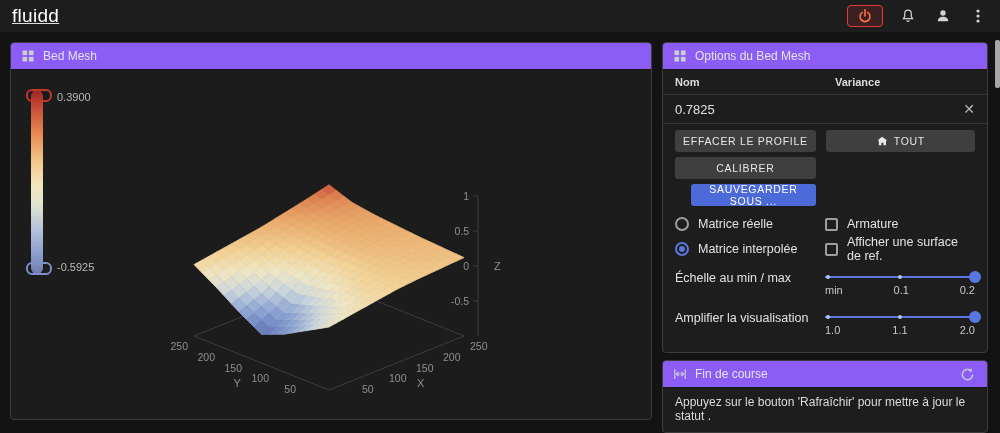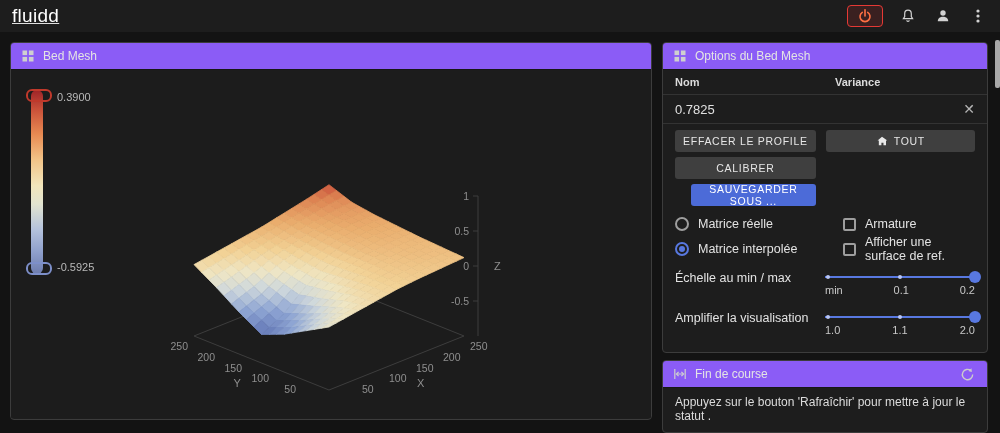--- a/index.html
+++ b/index.html
@@ -48,21 +48,21 @@
   .chip{background:#4f4f4f;color:#e8e8e8;font-size:10px;padding:2px 10px;border-radius:10px;margin-left:14px;}
   .close-x{background:none;border:none;color:#b5b5b5;font-size:14px;cursor:pointer;padding:0;width:20px;text-align:right;}
   
   .btn-area{display:grid;grid-template-columns:1fr 1.06fr;gap:5px 10px;padding:6px 12px 3px 12px;}
   .btn{height:22px;background:#3f3f3f;border:none;border-radius:3px;color:#e6e6e6;
     font-size:10.5px;letter-spacing:.7px;font-weight:500;display:flex;align-items:center;
     justify-content:center;gap:6px;cursor:pointer;font-family:"Liberation Sans",sans-serif;}
   .btn.primary{background:#4c6bd8;color:#ffffff;margin-left:16px;}
   .col1{grid-column:1;}
   
-  .controls{display:flex;padding:6px 12px 2px 12px;gap:18px;}
+  .controls{display:flex;padding:6px 12px 2px 12px;}
   .ctrl-col{display:flex;flex-direction:column;gap:7px;}
   .ctrl-col.left{width:150px;} .ctrl-col.right{flex:1;}
   .ctrl-item{display:flex;align-items:center;gap:9px;height:18px;cursor:pointer;font-size:12.5px;color:#e3e3e3;}
   .radio{width:14px;height:14px;border:2px solid #9e9e9e;border-radius:50%;box-sizing:border-box;position:relative;flex:none;}
   .radio.checked{border-color:#5878e0;}
   .radio.checked::after{content:"";position:absolute;left:2px;top:2px;right:2px;bottom:2px;background:#5878e0;border-radius:50%;}
   .checkbox{width:13px;height:13px;border:2px solid #9e9e9e;border-radius:2px;box-sizing:border-box;flex:none;}
   
   .sliders{padding:4px 12px 8px 12px;}
   .slider-row{display:flex;align-items:flex-start;margin-top:6px;height:34px;}

